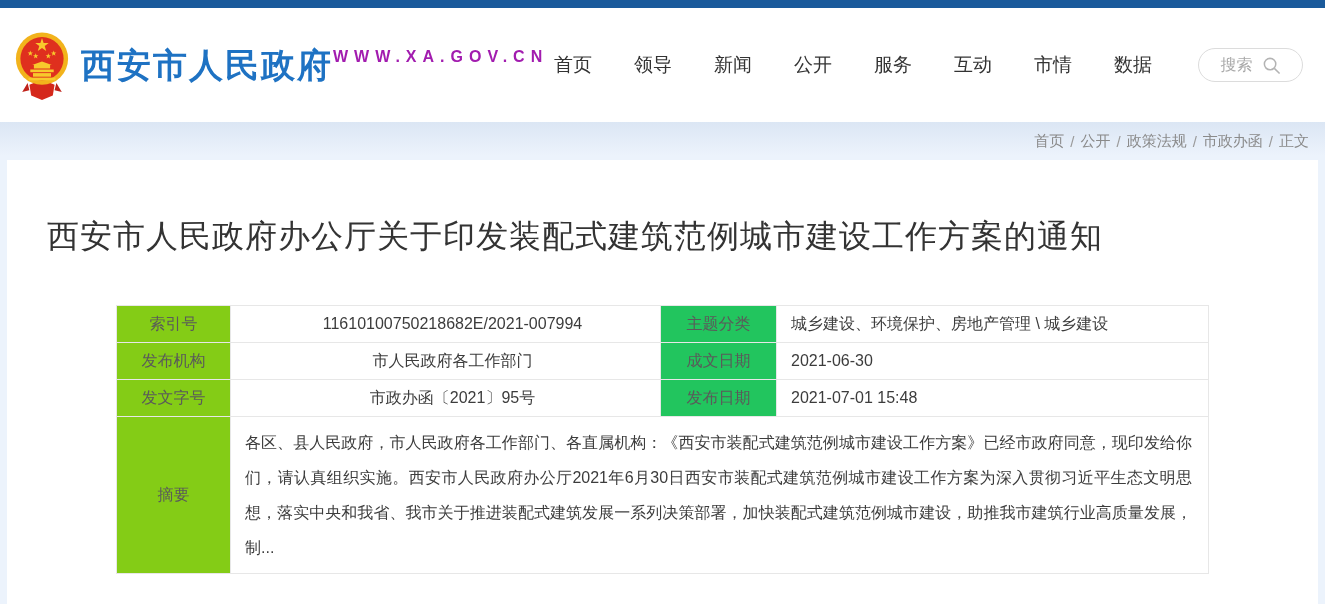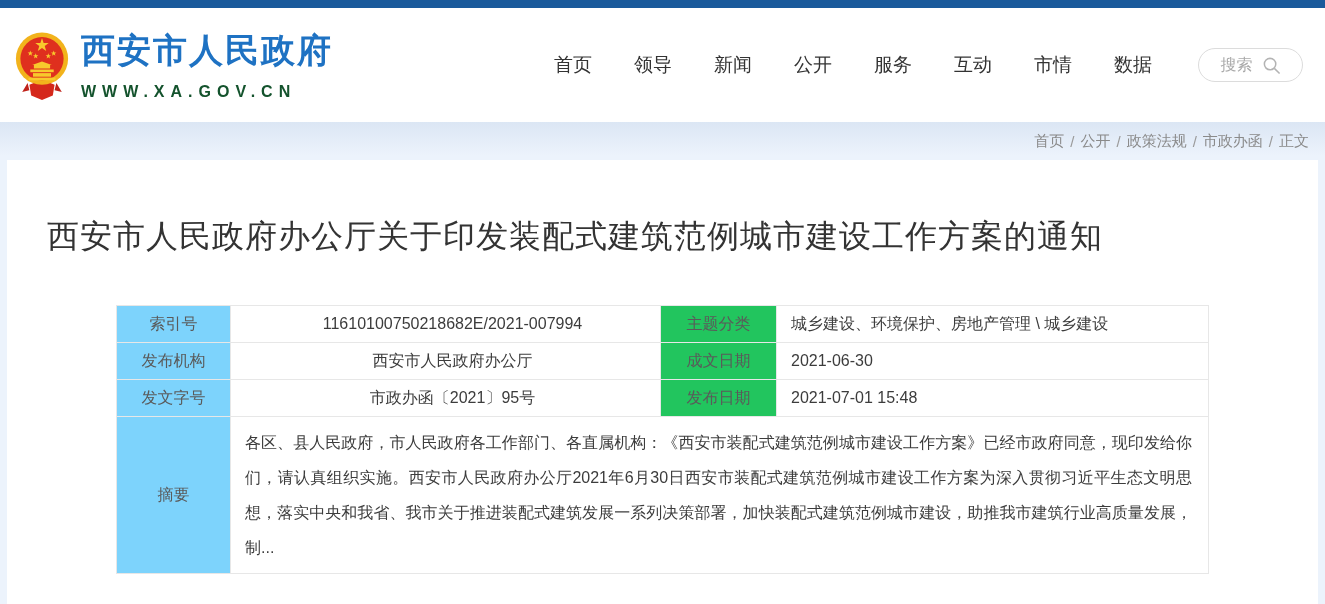--- a/index.html
+++ b/index.html
@@ -7,23 +7,23 @@
     font-family:"Liberation Sans","DejaVu Sans",sans-serif; }
   body { background:#ecf3fc; }
 
   
   .topbar { height:8px; background:#1a5a9b; }
 
   
   .header { height:114px; background:#ffffff; display:flex; align-items:center; }
   .logo { display:flex; align-items:center; margin-left:15px; cursor:pointer; }
   .emblem { width:54px; height:72px; margin-right:12px; flex:0 0 auto; }
-  .logo-text { display:flex; flex-direction:column;justify-content:flex-end; }
+  .logo-text { display:flex; flex-direction:row;justify-content:flex-end; }
   .logo-title { font-size:34px; font-weight:bold; color:#1e72c3; letter-spacing:2px; line-height:40px; }
-  .logo-url { font-size:16px; font-weight:bold; color:#14532d; letter-spacing:6px; margin-top:13px; }
+  .logo-url { font-size:16px; font-weight:bold; color:#a21caf; letter-spacing:6px; margin-top:3px; }
 
   .nav { display:flex; margin-left:auto; align-items:center; }
   .nav-item { font-size:19px; color:#333; margin-left:42px; cursor:pointer; white-space:nowrap; }
   .nav-item:first-child { margin-left:0; }
 
   .search-box { width:105px; height:34px; border:1px solid #dcdcdc; border-radius:17px;
     display:flex; align-items:center; justify-content:center; gap:9px;
     margin-left:46px; margin-right:22px; cursor:pointer; background:#fff; }
   .search-label { font-size:16px; color:#a9a9a9; }
   .search-icon { width:19px; height:19px; display:block; }
@@ -37,21 +37,21 @@
 
   .card { background:#ffffff; margin:0 7px; min-height:444px; padding-bottom:30px; }
 
   .doc-title { text-align:left; font-size:32px; color:#333; font-weight:400;
     padding:57px 32px 0 40px; line-height:38px; letter-spacing:1px; }
 
   
   table.meta { width:1092px; margin:50px auto 0 auto; border-collapse:collapse; font-size:16px;
     table-layout:fixed; }
   table.meta td { border:1px solid #e7e7e7; }
-  td.k { width:114px; background:#7dd3fc; color:#5a5a5a; text-align:center; height:37px; }
+  td.k { width:114px; background:#84cc16; color:#5a5a5a; text-align:center; height:37px; }
   td.k2 { width:116px; background:#22c55e; color:#5a5a5a; text-align:center; }
   td.v { width:430px; color:#3c3c3c; padding-left:14px;text-align:center; }
   td.v2 { width:432px; color:#3c3c3c; padding-left:14px; }
   td.summary { color:#3c3c3c; padding:8px 16px 8px 14px; line-height:35px; text-align:justify; }
 </style>
 </head>
 <body>
 
 <div class="topbar"></div>
 
@@ -118,21 +118,21 @@
     <table class="meta">
       <tbody>
           <tr>
         <td class="k">索引号</td>
         <td class="v">11610100750218682E/2021-007994</td>
         <td class="k2">主题分类</td>
         <td class="v2">城乡建设、环境保护、房地产管理 \ 城乡建设</td>
       </tr>
       <tr>
         <td class="k">发布机构</td>
-        <td class="v">西安市人民政府办公厅</td>
+        <td class="v">市人民政府各工作部门</td>
         <td class="k2">成文日期</td>
         <td class="v2">2021-06-30</td>
       </tr>
       <tr>
         <td class="k">发文字号</td>
         <td class="v">市政办函〔2021〕95号</td>
         <td class="k2">发布日期</td>
         <td class="v2">2021-07-01 15:48</td>
       </tr>
       <tr>

